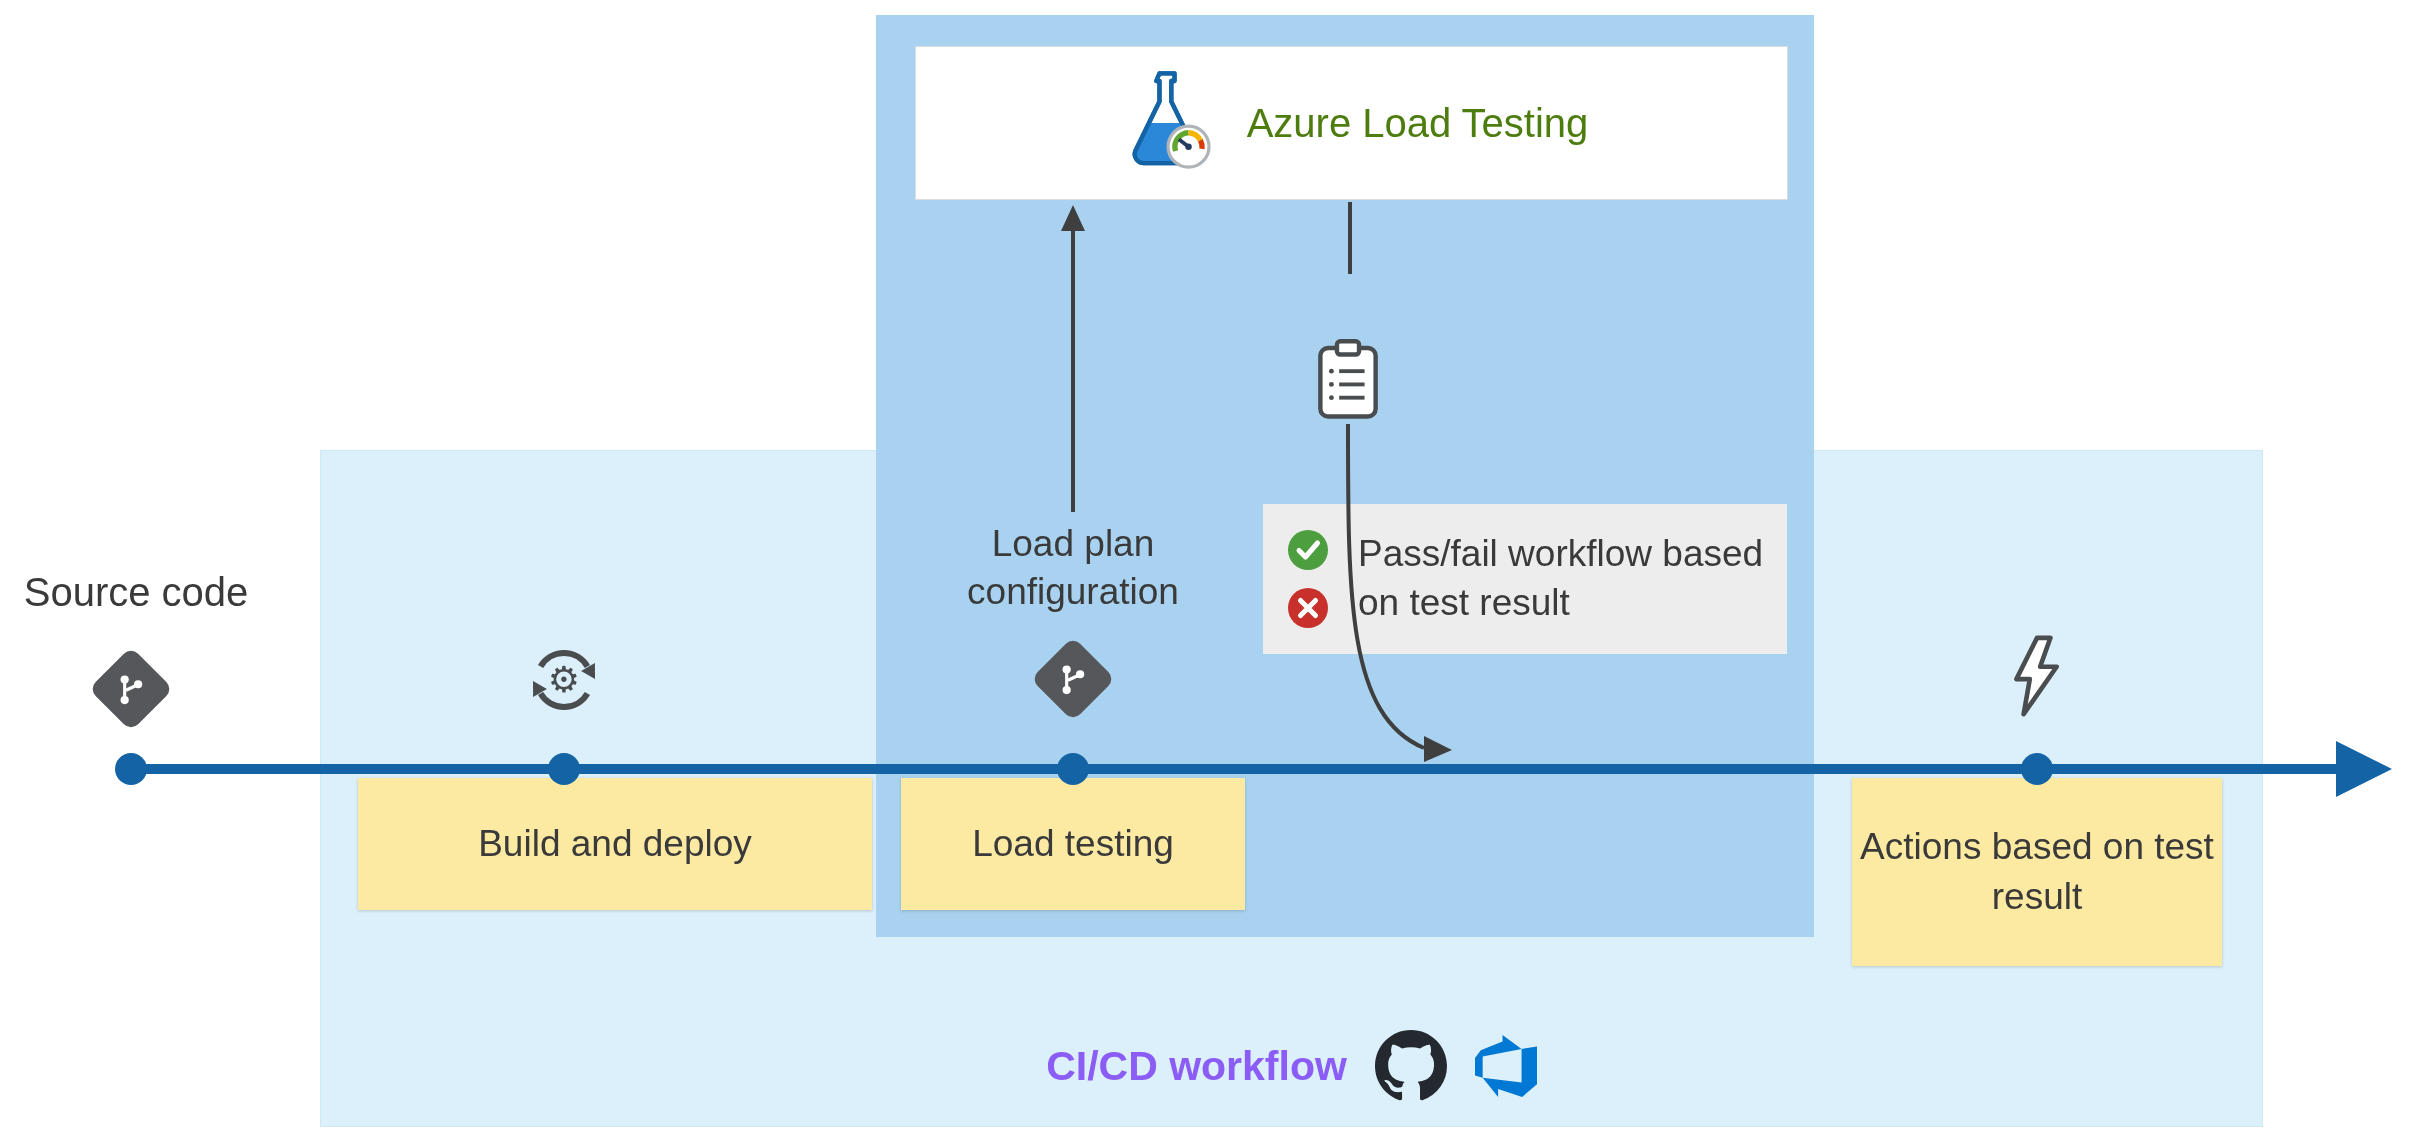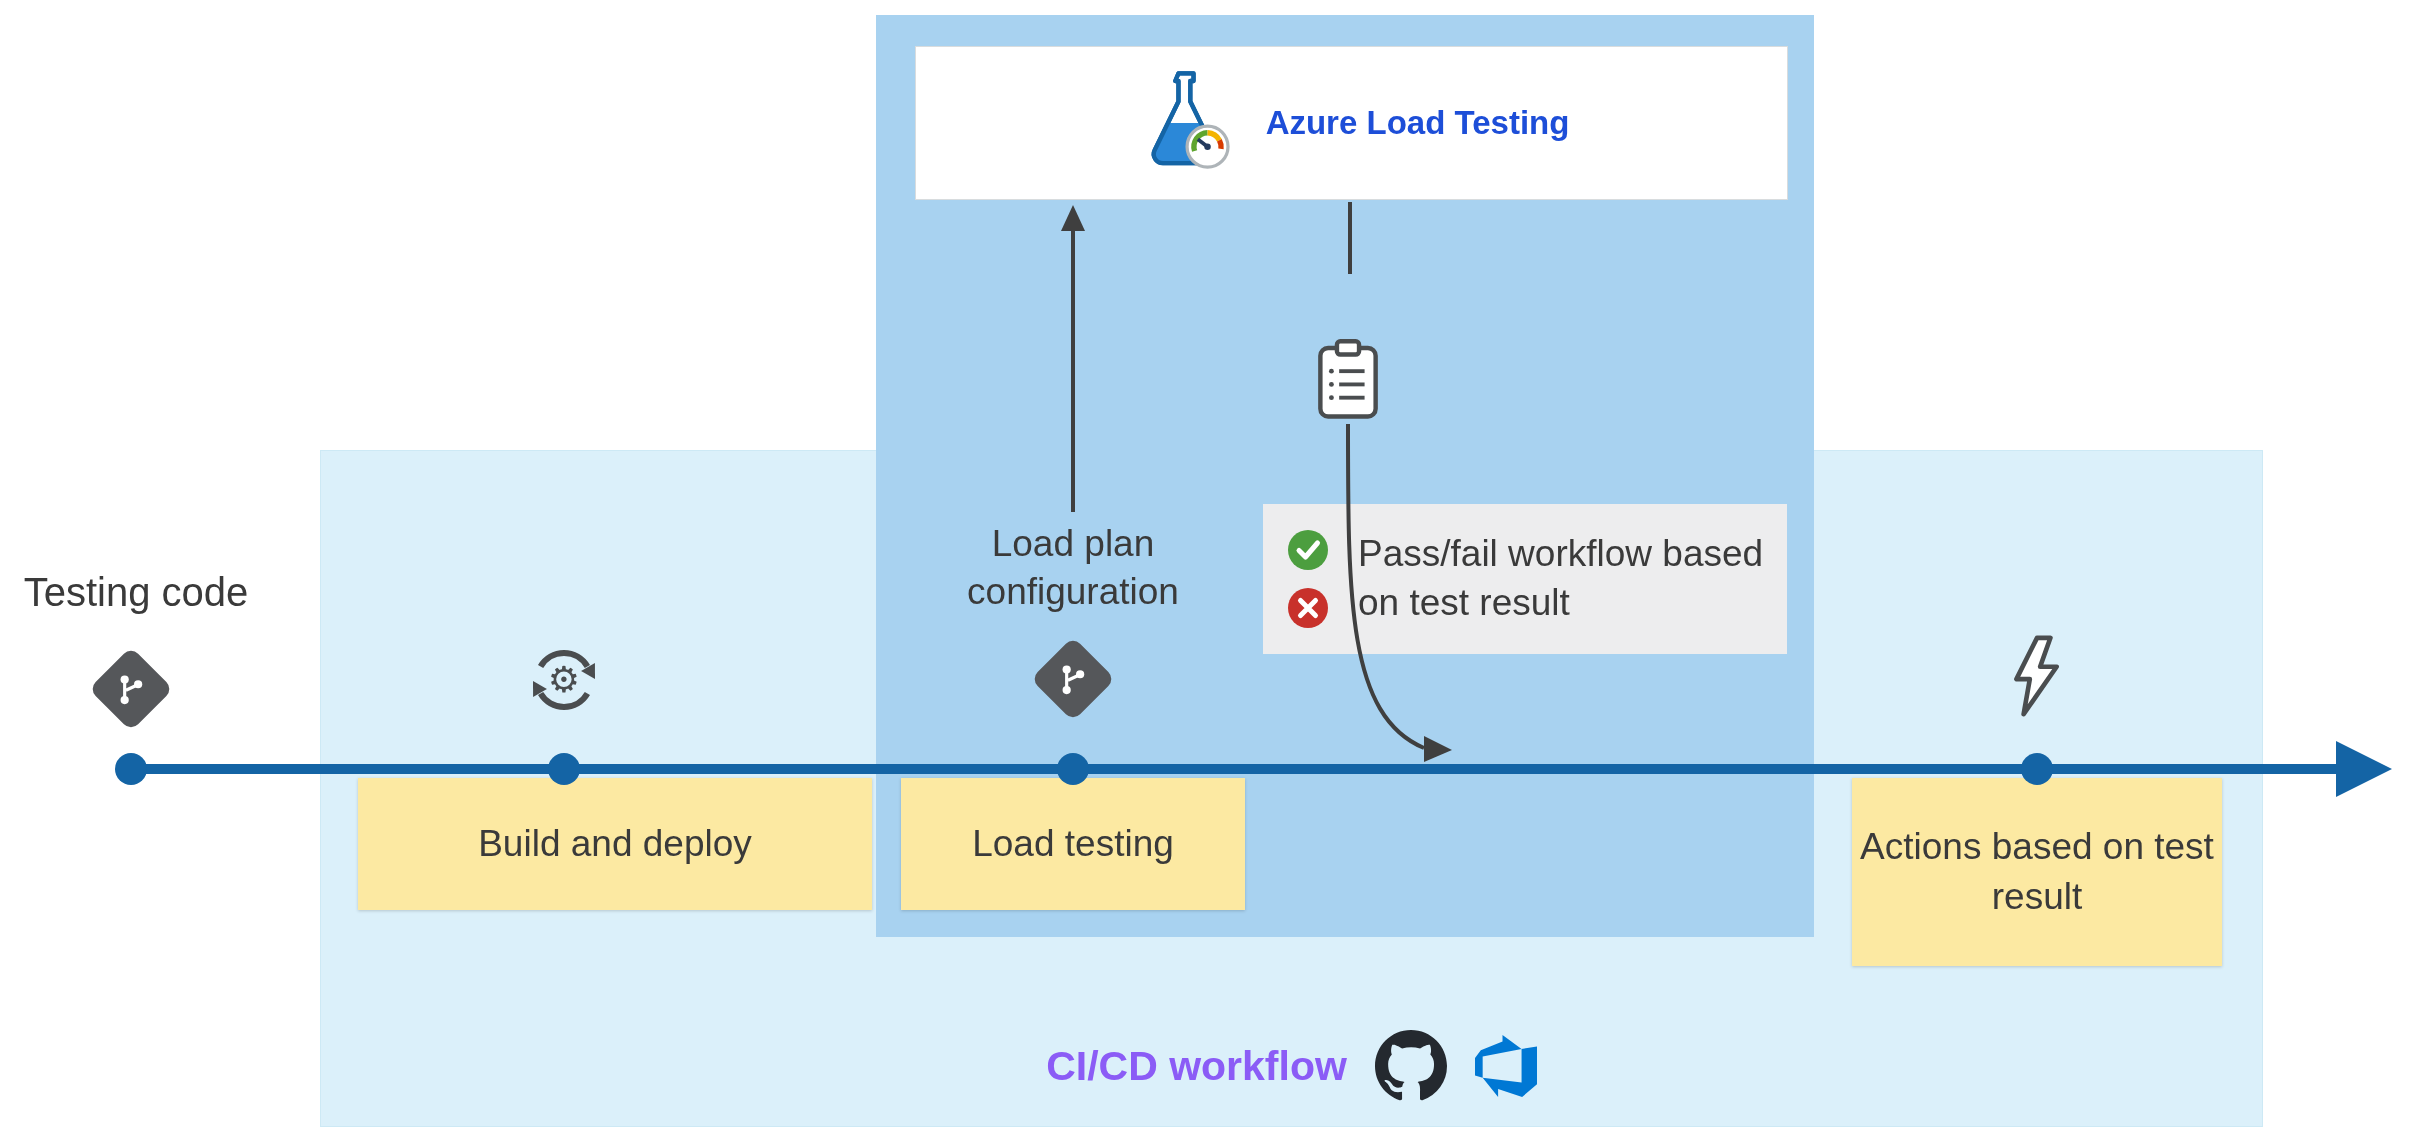--- a/index.html
+++ b/index.html
@@ -5,21 +5,21 @@
   html,body{margin:0;padding:0;background:#ffffff;}
   .canvas{
     position:relative;width:2410px;height:1144px;background:#ffffff;
     font-family:"Liberation Sans","DejaVu Sans",sans-serif;color:#3a3a3a;overflow:hidden;
   }
   .abs{position:absolute;}
   .panel-cicd{left:320px;top:450px;width:1943px;height:677px;background:#dbf0fa;border:1px solid #cde9f5;box-sizing:border-box;}
   .panel-alt{left:876px;top:15px;width:938px;height:922px;background:#a8d2f0;}
   .header-box{left:915px;top:46px;width:873px;height:154px;background:#ffffff;border:1px solid #d8dcde;box-sizing:border-box;
     display:flex;align-items:center;justify-content:center;gap:28px;}
-  .header-title{font-size:33px;font-weight:700;color:#1d4ed8;}
+  .header-title{font-size:40px;font-weight:400;color:#4d7c0f;}
   .note{background:#fce9a2;display:flex;align-items:center;justify-content:center;text-align:center;
     font-size:37px;color:#3a3a3a;box-shadow:0 1px 3px rgba(0,0,0,0.18);}
   .note-build{left:358px;top:778px;width:514px;height:132px;}
   .note-load{left:901px;top:778px;width:344px;height:132px;}
   .note-actions{left:1852px;top:778px;width:370px;height:188px;line-height:1.35;}
   .label{font-size:40px;color:#3a3a3a;}
   .src-label{left:6px;top:570px;width:260px;text-align:center;}
   .plan-label{left:923px;top:520px;width:300px;text-align:center;font-size:37px;line-height:1.3;}
   .results-label{left:1200px;top:282px;width:300px;text-align:center;font-size:37px;}
   .passfail{left:1263px;top:504px;width:524px;height:150px;background:#ededee;display:flex;align-items:center;box-sizing:border-box;}
@@ -54,21 +54,21 @@
       <circle cx="68" cy="74" r="19" fill="#ffffff" stroke="#aeb4b8" stroke-width="3"></circle>
       <path d="M56 78 A13 13 0 0 1 68 61" fill="none" stroke="#5fa52e" stroke-width="5"></path>
       <path d="M68 61 A13 13 0 0 1 79 68" fill="none" stroke="#f4b400" stroke-width="5"></path>
       <path d="M79 68 A13 13 0 0 1 80.5 76" fill="none" stroke="#d83b01" stroke-width="5"></path>
       <line x1="68" y1="74" x2="59" y2="67" stroke="#243a5e" stroke-width="3.5"></line>
       <circle cx="68" cy="74" r="3" fill="#243a5e"></circle>
     </svg>
     <span class="header-title">Azure Load Testing</span>
   </div>
 
-  <div class="abs label src-label">Testing code</div>
+  <div class="abs label src-label">Source code</div>
   <div class="abs git-wrap git-src">
     <div class="git-diamond">
       <div class="git-glyph">
         <svg width="38" height="38" viewBox="0 0 24 24">
           <line x1="8" y1="19" x2="8" y2="6.5" stroke="#ffffff" stroke-width="2"></line>
           <line x1="8.8" y1="12.8" x2="15.6" y2="9.6" stroke="#ffffff" stroke-width="2"></line>
           <circle cx="8" cy="19" r="2.6" fill="#ffffff"></circle>
           <circle cx="8" cy="6" r="2.6" fill="#ffffff"></circle>
           <circle cx="16.5" cy="9" r="2.6" fill="#ffffff"></circle>
         </svg>

